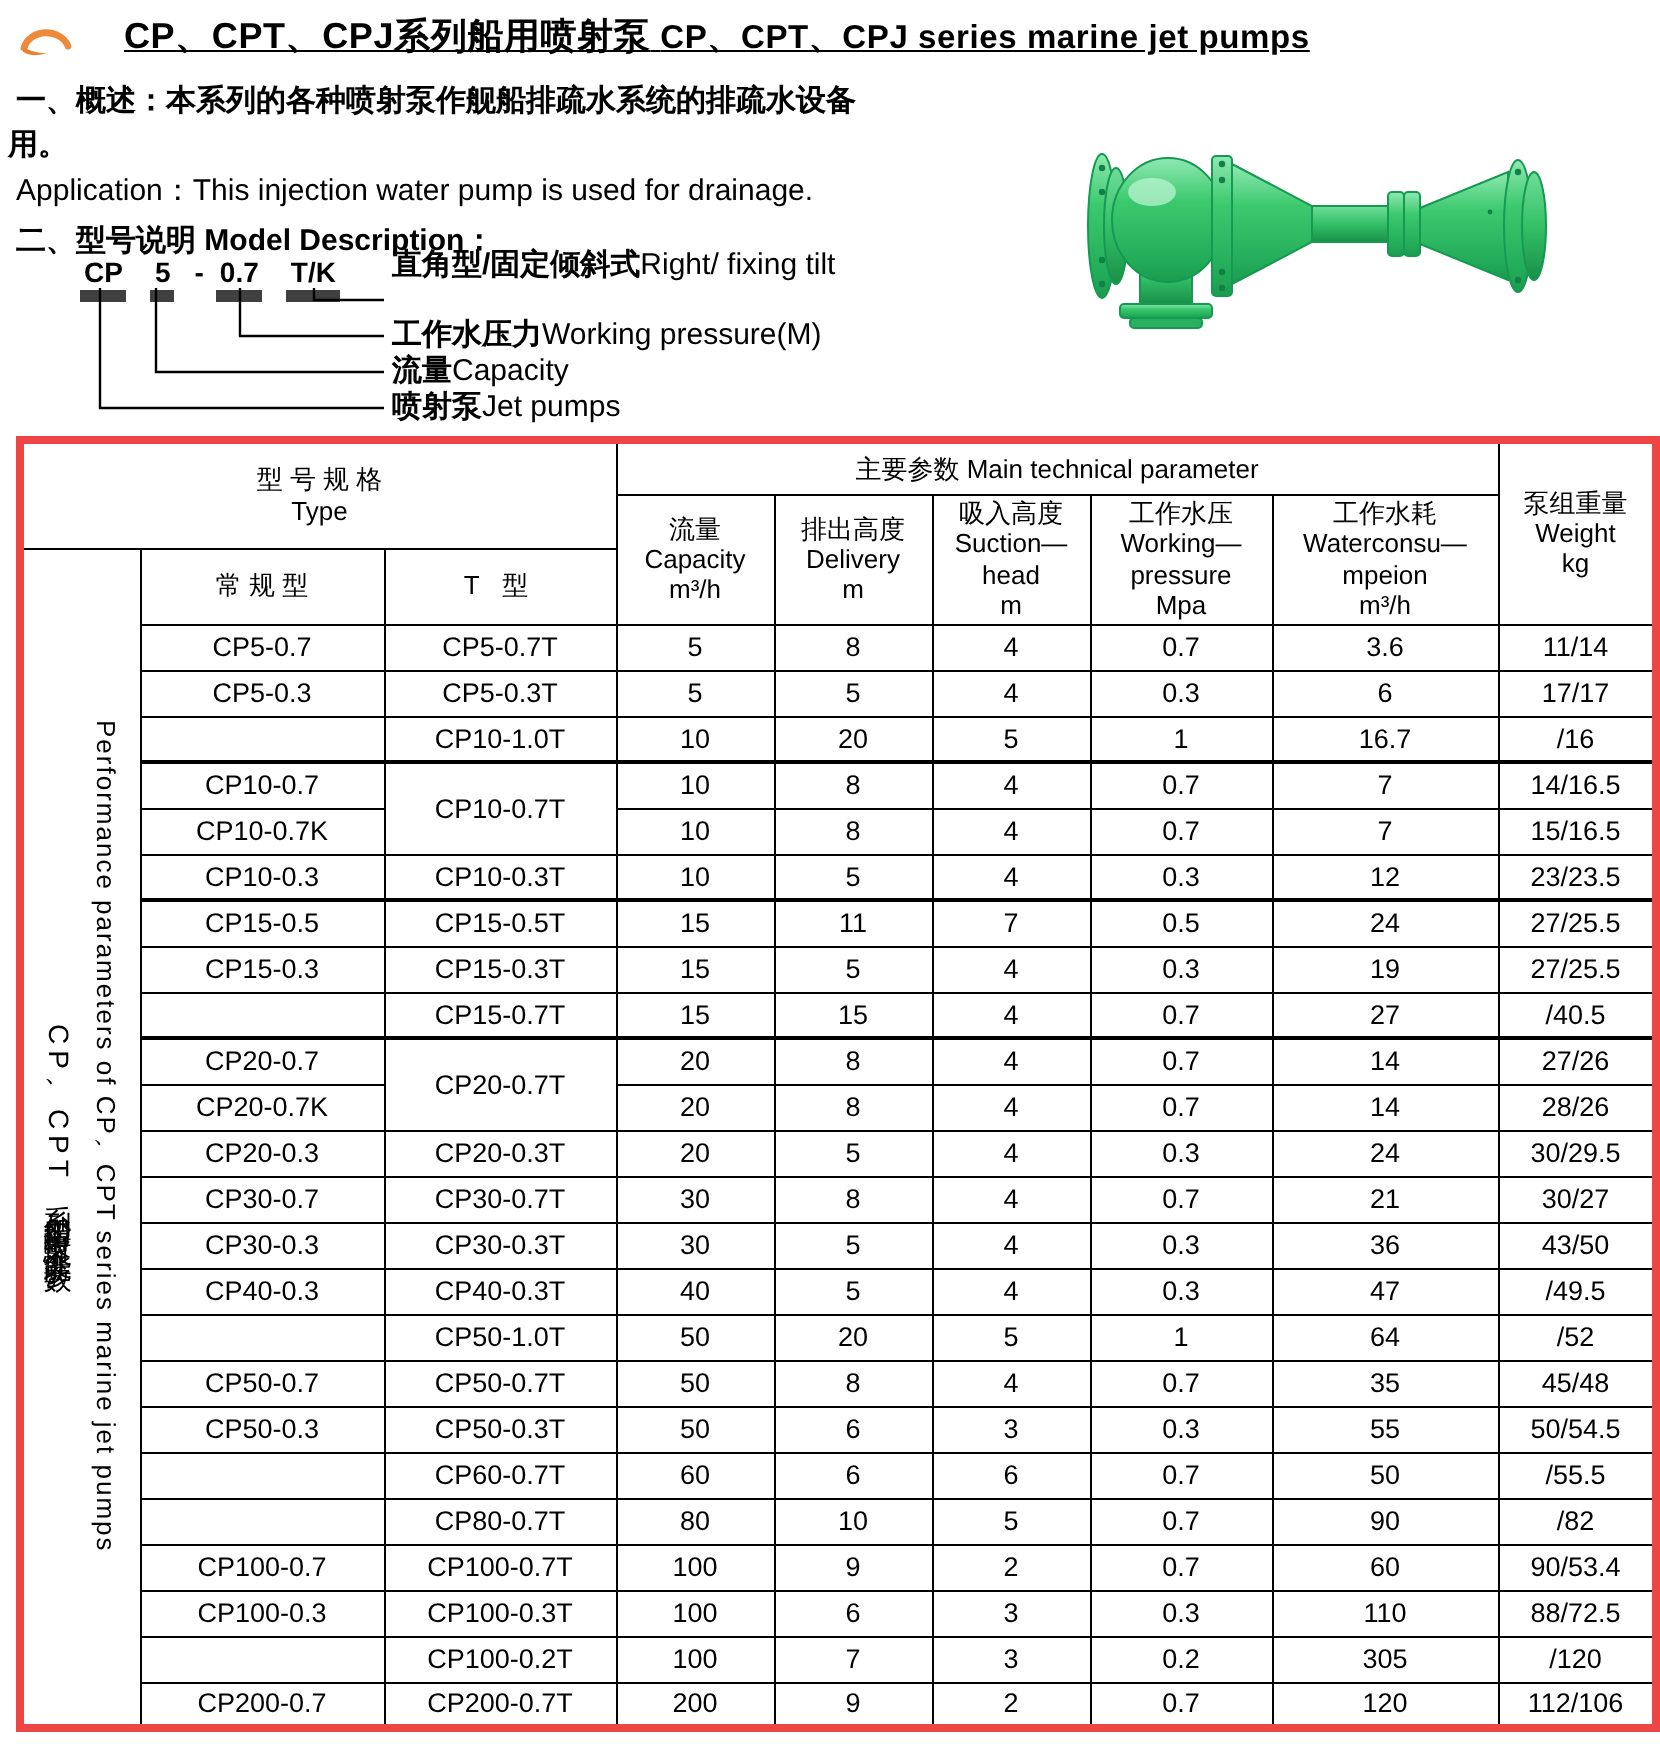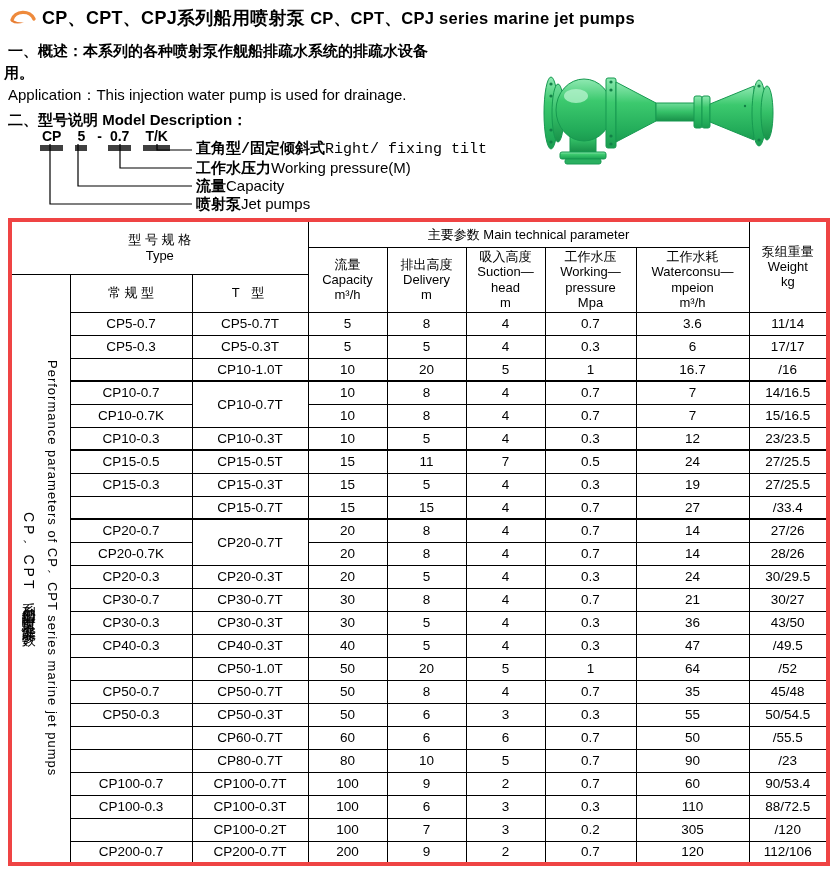--- a/index.html
+++ b/index.html
@@ -3,21 +3,21 @@
 <meta charset="utf-8">
 <style>
   * { margin:0; padding:0; box-sizing:border-box; }
   html,body { background:#fff; }
   .page {
     position:relative; width:830px; height:872px; overflow:hidden;
     background:#fff; color:#000;
     font-family:"Liberation Sans", sans-serif;
   }
   
-  .title-row { position:absolute; top:6px; left:8px; display:flex; align-items:flex-start; gap:4px; }
+  .title-row { position:absolute; top:6px; left:8px; display:flex; align-items:flex-end; gap:24px;text-decoration:underline; }
   .logo { width:30px; height:20px; display:inline-block; }
   .page-title { font-size:17px; font-weight:bold; letter-spacing:.3px; white-space:nowrap; }
   .page-title .zh { font-size:18px; }
   .page-title .en { font-size:16.5px; }
   
   .overview { position:absolute; top:40px; left:8px; width:560px;
     font-size:15px; font-weight:bold; line-height:22px; }
   .overview .line2 { margin-left:-4px; }
   .application { position:absolute; top:86px; left:8px; font-size:15px; }
   .model-heading { position:absolute; top:111px; left:8px; font-size:15px; font-weight:bold; }
@@ -25,21 +25,21 @@
   .model-code { position:absolute; top:128px; left:40px; font-size:14px; font-weight:bold; white-space:nowrap; }
   .model-code .part { display:inline-block; }
   .model-code .u { border-bottom:6px solid #404040; padding:0 2px 1px 2px; }
   .mc-cp  { margin-right:12px; }
   .mc-5   { margin-right:10px; }
   .mc-dash{ margin-right:6px; }
   .mc-07  { margin-right:12px; }
   .diagram-lines { position:absolute; top:127px; left:0; width:430px; height:92px; }
   .diagram-label { position:absolute; left:196px; font-size:15px; line-height:18px; white-space:nowrap; }
   .diagram-label .zh { font-weight:bold; }
-  .dl-0 { top:141px;font-family:Liberation Mono, monospace; } .dl-1 { top:159px; } .dl-2 { top:177px; } .dl-3 { top:195px; }
+  .dl-0 { top:124px; } .dl-1 { top:159px; } .dl-2 { top:177px; } .dl-3 { top:195px; }
   
   .pump-svg { position:absolute; top:76px; left:540px; width:245px; height:100px; }
   
   table.spec {
     position:absolute; top:218px; left:8px; width:818px;
     border-collapse:collapse; table-layout:fixed;
     font-size:13.5px;
   }
   table.spec td { border:1.4px solid #000; text-align:center; vertical-align:middle; padding:0; }
   table.spec { border:4px solid #ef4444; }
@@ -287,21 +287,21 @@
           <td>27/25.5</td>
         </tr>
         <tr class="data-row">
           <td></td>
           <td>CP15-0.7T</td>
           <td>15</td>
           <td>15</td>
           <td>4</td>
           <td>0.7</td>
           <td>27</td>
-          <td>/33.4</td>
+          <td>/40.5</td>
         </tr>
         <tr class="data-row thick-top">
           <td>CP20-0.7</td>
           <td rowspan="2">CP20-0.7T</td>
           <td>20</td>
           <td>8</td>
           <td>4</td>
           <td>0.7</td>
           <td>14</td>
           <td>27/26</td>
@@ -396,21 +396,21 @@
           <td>/55.5</td>
         </tr>
         <tr class="data-row">
           <td></td>
           <td>CP80-0.7T</td>
           <td>80</td>
           <td>10</td>
           <td>5</td>
           <td>0.7</td>
           <td>90</td>
-          <td>/23</td>
+          <td>/82</td>
         </tr>
         <tr class="data-row">
           <td>CP100-0.7</td>
           <td>CP100-0.7T</td>
           <td>100</td>
           <td>9</td>
           <td>2</td>
           <td>0.7</td>
           <td>60</td>
           <td>90/53.4</td>

